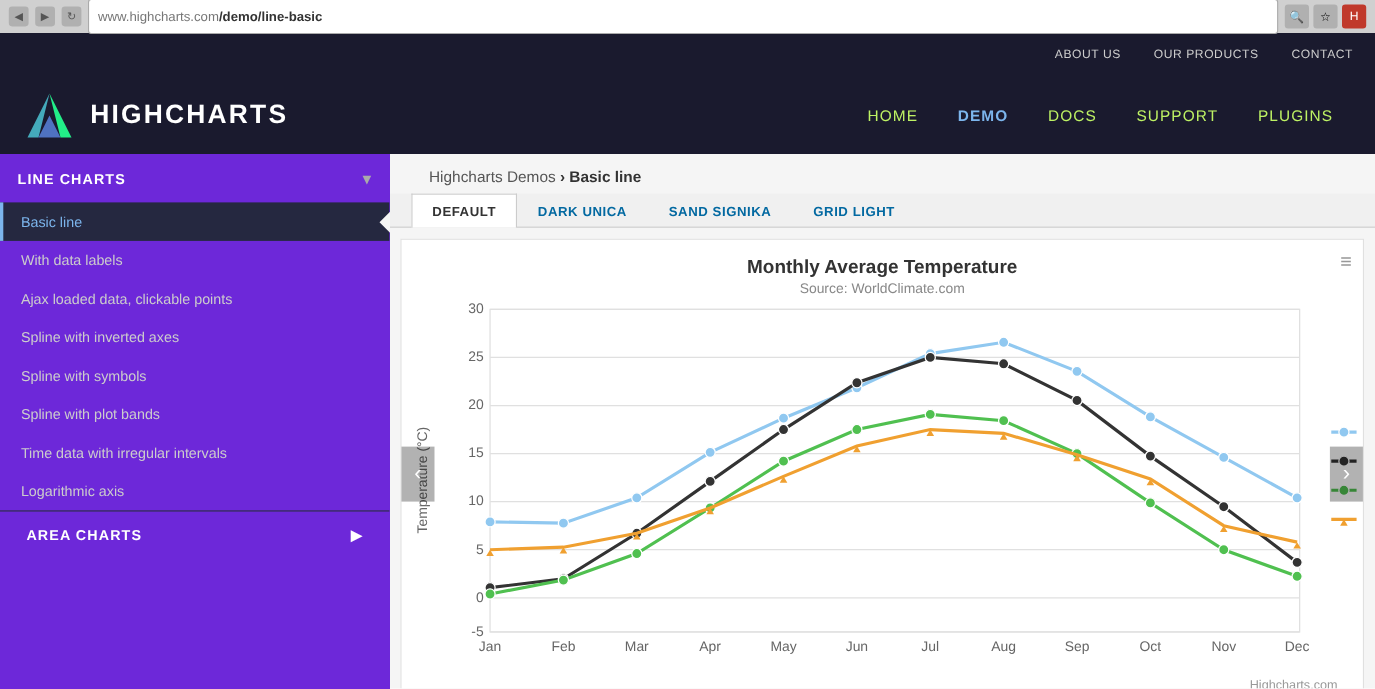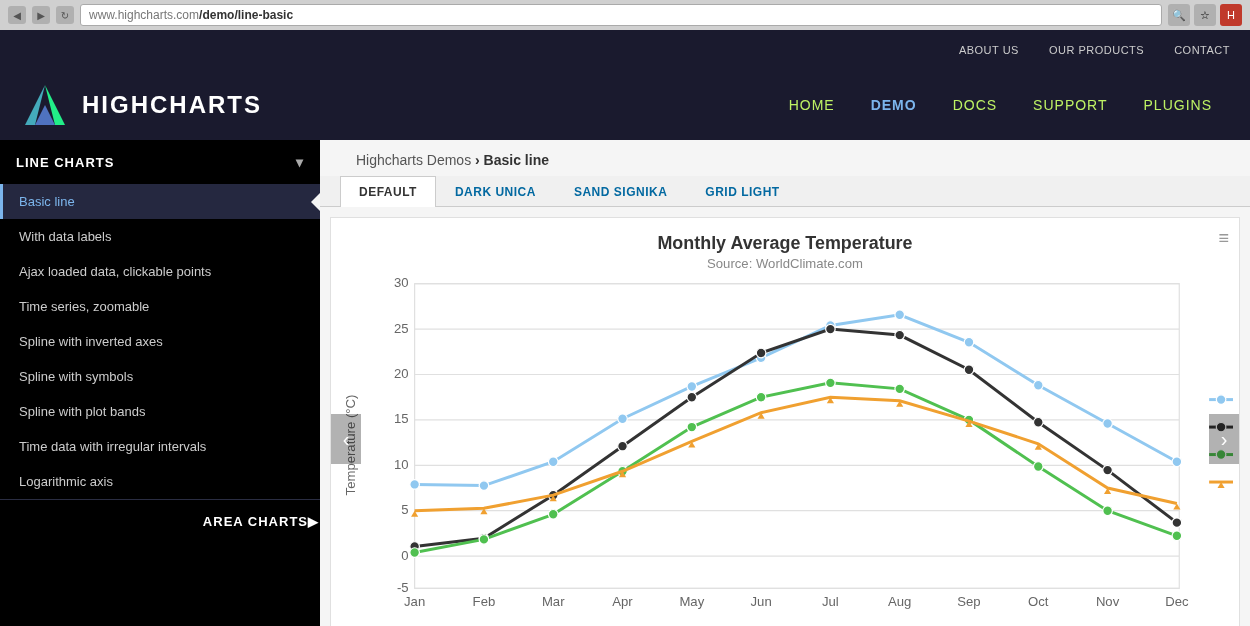--- a/index.html
+++ b/index.html
@@ -16,21 +16,21 @@
     }
     .browser-btn {
       width: 18px; height: 18px;
       background: #b0b0b0;
       border-radius: 3px;
       display: flex; align-items: center; justify-content: center;
       font-size: 10px; color: #555; cursor: pointer;
     }
     .browser-url {
       flex: 1;
-      height: 22px;
+      height: 32px;
       background: #fff;
       border: 1px solid #aaa;
       border-radius: 3px;
       font-size: 12px;
       padding: 0 8px;
       display: flex; align-items: center;
       color: #333;
     }
     .browser-url span { color: #777; }
     .browser-url b { color: #333; }
@@ -107,22 +107,22 @@
     }
 
     
     .content-area {
       display: flex;
       height: calc(626px - 30px - 40px - 70px);
     }
 
     
     .sidebar {
-      width: 320px;
-      background: #000000;
+      width: 354px;
+      background: #6d28d9;
       flex-shrink: 0;
       overflow-y: auto;
     }
     .sidebar-section-header {
       display: flex;
       align-items: center;
       justify-content: space-between;
       padding: 14px 16px;
       color: #fff;
       font-size: 13px;
@@ -140,22 +140,22 @@
       position: relative;
     }
     .sidebar-item.active {
       color: #7cb5ec;
       background: #252840;
       border-left: 3px solid #7cb5ec;
     }
     .sidebar-section-header2 {
       display: flex;
       align-items: center;
-      justify-content: flex-end;
-      padding: 14px 1px;
+      justify-content: space-between;
+      padding: 14px 24px;
       color: #fff;
       font-size: 13px;
       font-weight: bold;
       letter-spacing: 1px;
       cursor: pointer;
       border-top: 1px solid #2a2d42;
     }
 
     
     .sidebar-item.active::after {
@@ -294,21 +294,20 @@
 <div class="content-area">
 
   <div class="sidebar">
     <div class="sidebar-section-header">
       <span>LINE CHARTS</span>
       <span class="chevron">▾</span>
     </div>
     <div class="sidebar-item active">Basic line</div>
     <div class="sidebar-item">With data labels</div>
     <div class="sidebar-item">Ajax loaded data, clickable points</div>
-    <div class="sidebar-item">Time series, zoomable</div>
     <div class="sidebar-item">Spline with inverted axes</div>
     <div class="sidebar-item">Spline with symbols</div>
     <div class="sidebar-item">Spline with plot bands</div>
     <div class="sidebar-item">Time data with irregular intervals</div>
     <div class="sidebar-item">Logarithmic axis</div>
     <div class="sidebar-section-header2">
       <span>AREA CHARTS</span>
       <span class="chevron">▶</span>
     </div>
   </div>

